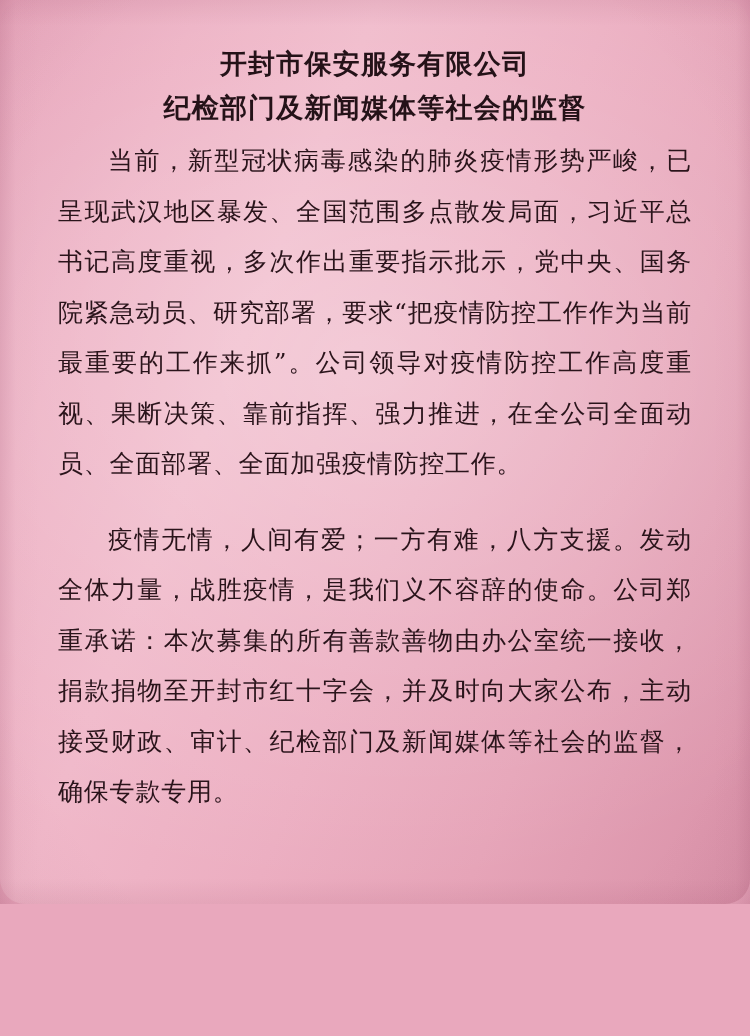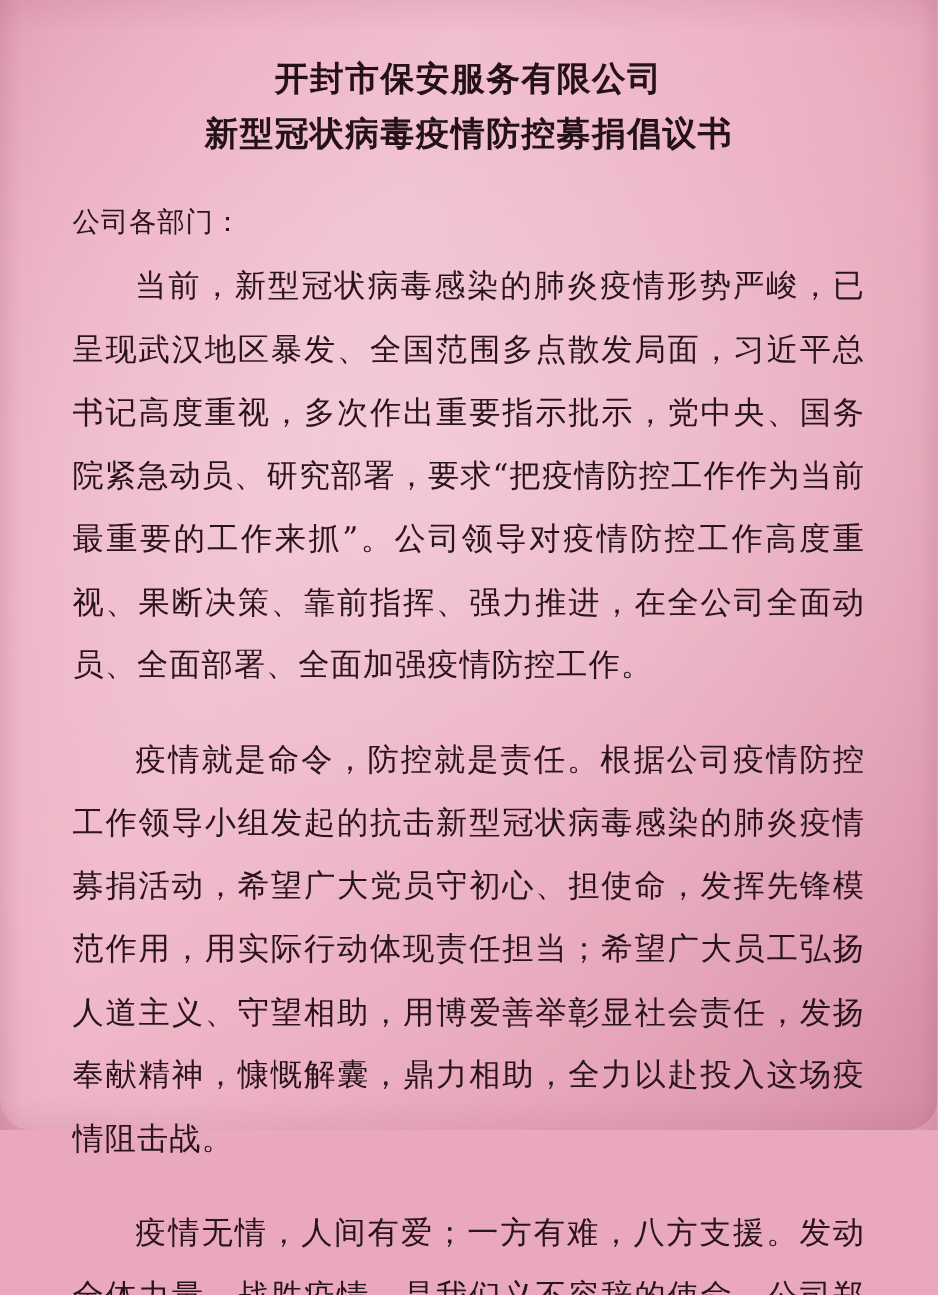--- a/index.html
+++ b/index.html
@@ -94,23 +94,21 @@
   }
 </style>
 </head>
 <body>
 
 <div id="paper">
   <div id="content">
 
     <h1 class="doc-title">
       <span class="line1">开封市保安服务有限公司</span>
-      <span class="line2">新型冠状病毒疫情防控募捐倡议书</span>
+      <span class="line2">纪检部门及新闻媒体等社会的监督</span>
     </h1>
 
-    <div class="salutation">公司各部门：</div>
 
     <p class="para first">当前，新型冠状病毒感染的肺炎疫情形势严峻，已呈现武汉地区暴发、全国范围多点散发局面，习近平总书记高度重视，多次作出重要指示批示，党中央、国务院紧急动员、研究部署，要求“把疫情防控工作作为当前最重要的工作来抓”。公司领导对疫情防控工作高度重视、果断决策、靠前指挥、强力推进，在全公司全面动员、全面部署、全面加强疫情防控工作。</p>
-    <p class="para">疫情就是命令，防控就是责任。根据公司疫情防控工作领导小组发起的抗击新型冠状病毒感染的肺炎疫情募捐活动，希望广大党员守初心、担使命，发挥先锋模范作用，用实际行动体现责任担当；希望广大员工弘扬人道主义、守望相助，用博爱善举彰显社会责任，发扬奉献精神，慷慨解囊，鼎力相助，全力以赴投入这场疫情阻击战。</p>
     <p class="para">疫情无情，人间有爱；一方有难，八方支援。发动全体力量，战胜疫情，是我们义不容辞的使命。公司郑重承诺：本次募集的所有善款善物由办公室统一接收，捐款捐物至开封市红十字会，并及时向大家公布，主动接受财政、审计、纪检部门及新闻媒体等社会的监督，确保专款专用。</p>
 
   </div>
 </div>
 
 </body></html>

